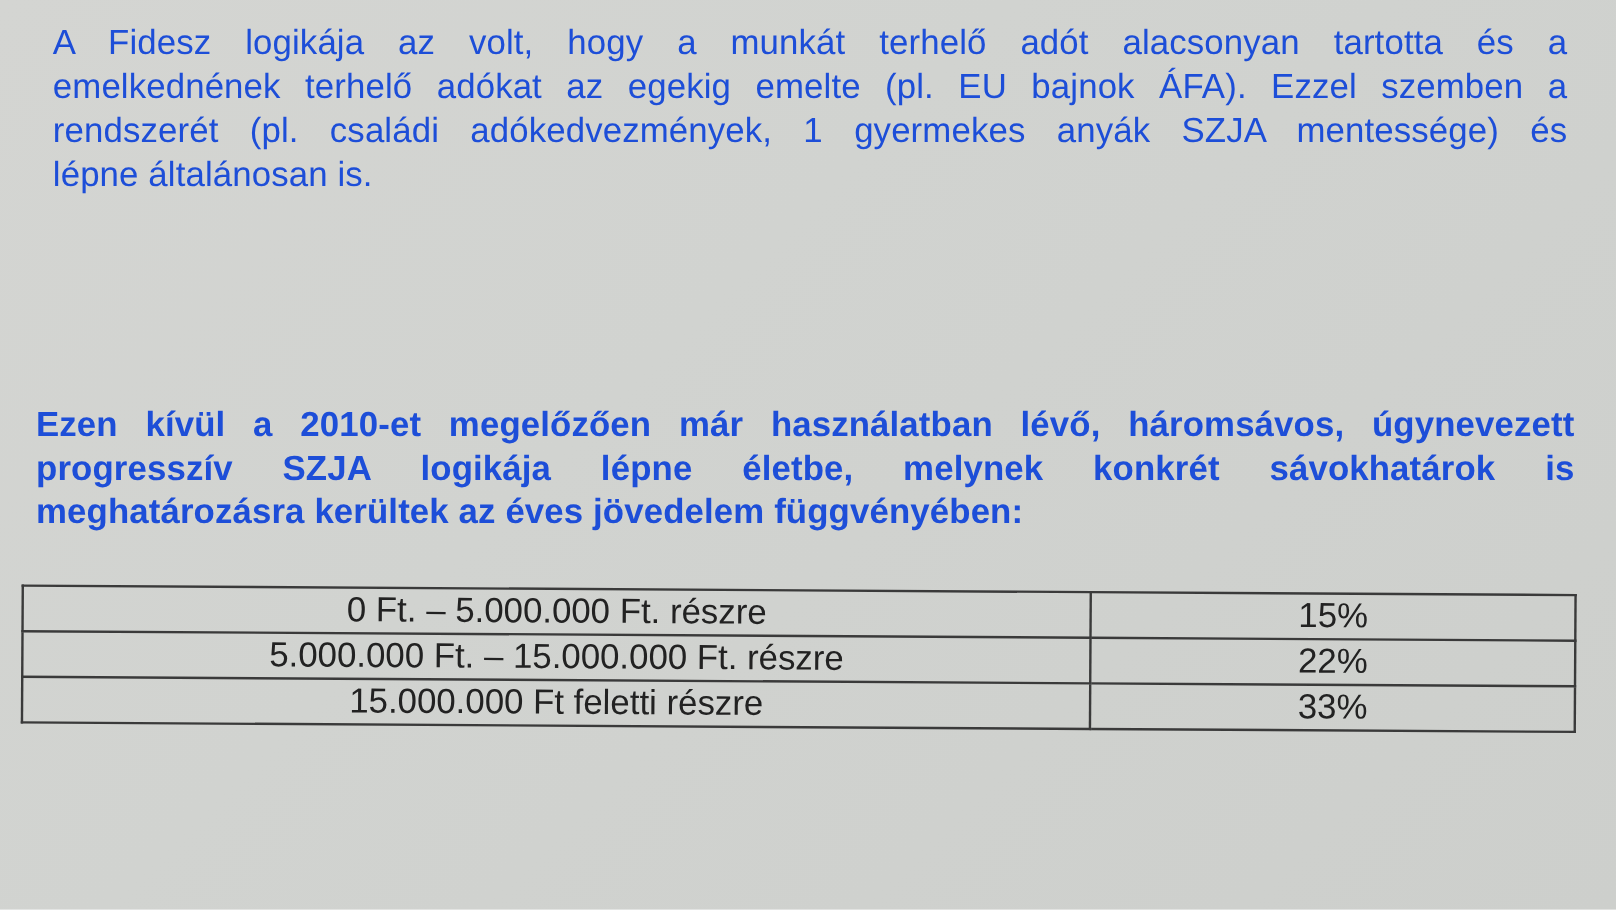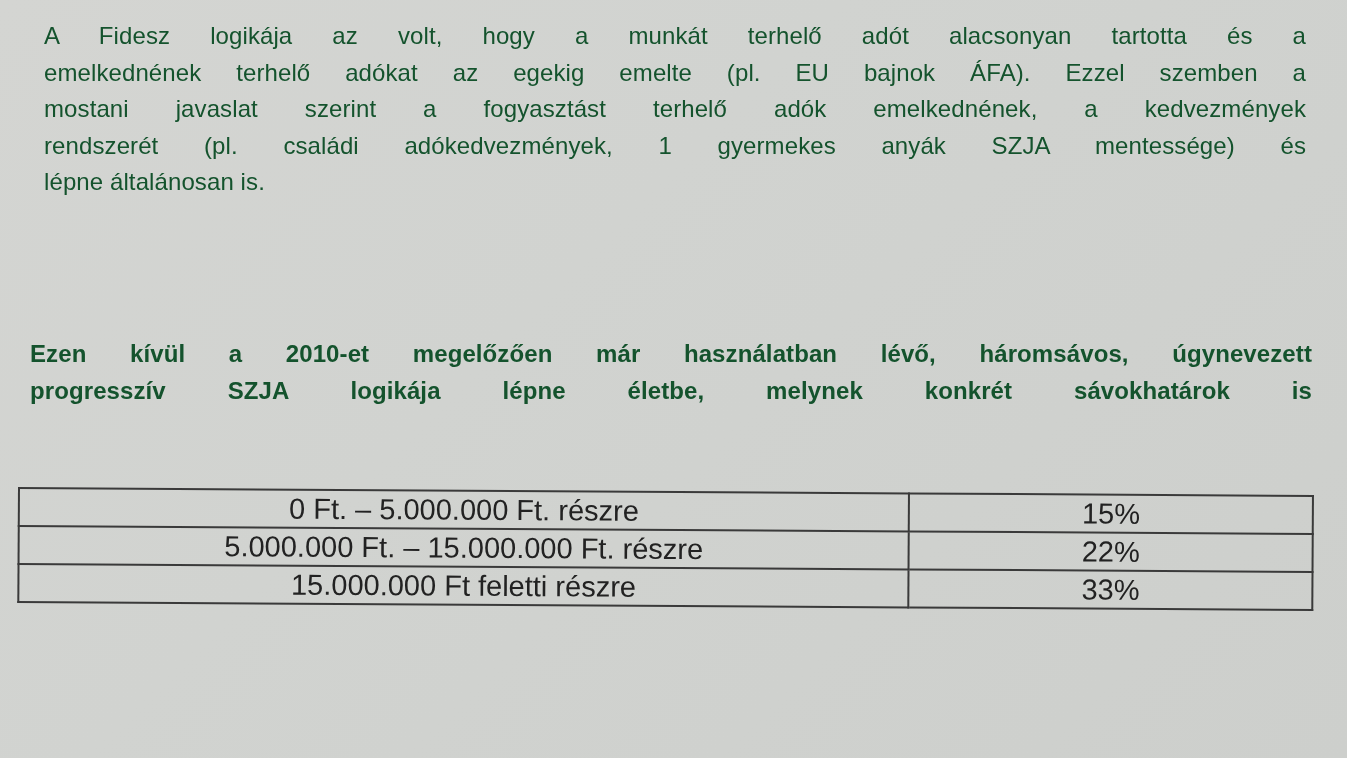--- a/index.html
+++ b/index.html
@@ -17,24 +17,24 @@
     }
     .page {
       position: absolute;
       left: 0;
       top: 0;
       width: 1347px;
       height: 758px;
     }
     .para {
       position: absolute;
-      font-size: 24px;
+      font-size: 29px;
       line-height: 36.5px;
       text-align: justify;
-      color: #14532d;
+      color: #1d4ed8;
       letter-spacing: 0.1px;
     }
     .para .line {
       display: block;
       white-space: nowrap;
     }
     .para .line.justify {
       text-align: justify;
       text-align-last: justify;
       white-space: normal;
@@ -77,28 +77,28 @@
     }
   </style>
 </head>
 <body>
 
 <div class="page">
 
   <div class="para" id="para1">
     <span class="line justify">A Fidesz logikája az volt, hogy a munkát terhelő adót alacsonyan tartotta és a</span>
     <span class="line justify">emelkednének terhelő adókat az egekig emelte (pl. EU bajnok ÁFA). Ezzel szemben a</span>
-    <span class="line justify">mostani javaslat szerint a fogyasztást terhelő adók emelkednének, a kedvezmények</span>
     <span class="line justify">rendszerét (pl. családi adókedvezmények, 1 gyermekes anyák SZJA mentessége) és</span>
     <span class="line">lépne általánosan is.</span>
   </div>
 
   <div class="para" id="para2">
     <span class="line justify">Ezen kívül a 2010-et megelőzően már használatban lévő, háromsávos, úgynevezett</span>
     <span class="line justify">progresszív SZJA logikája lépne életbe, melynek konkrét sávokhatárok is</span>
+    <span class="line">meghatározásra kerültek az éves jövedelem függvényében:</span>
   </div>
 
   <table class="tax-table">
     <tbody>
       <tr>
         <td class="band">0 Ft. – 5.000.000 Ft. részre</td>
         <td class="rate">15%</td>
       </tr>
       <tr>
         <td class="band">5.000.000 Ft. – 15.000.000 Ft. részre</td>

